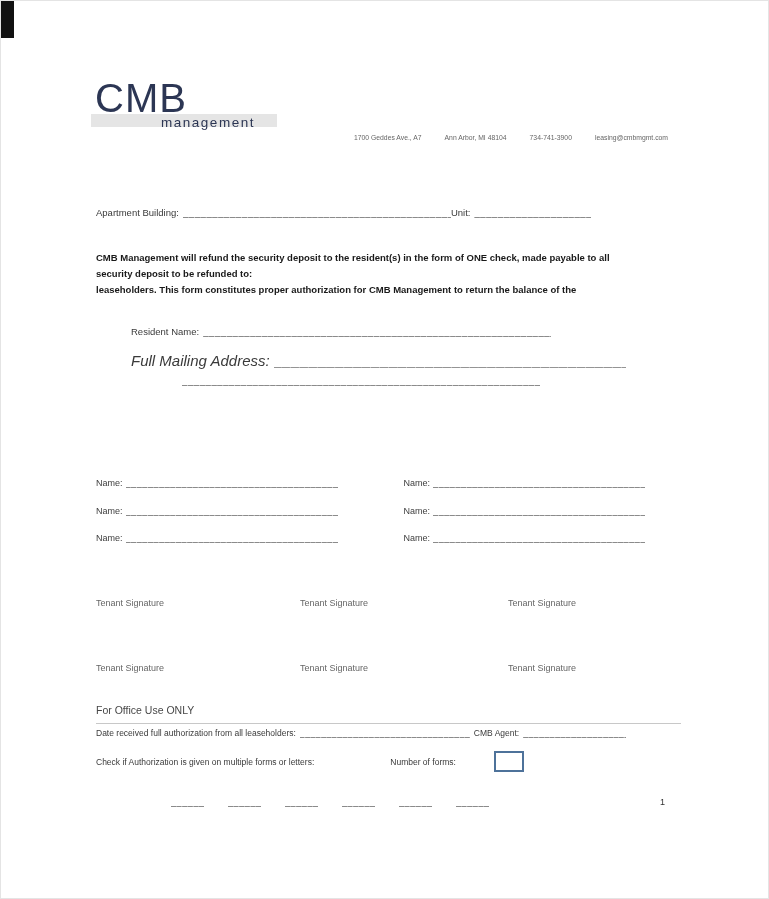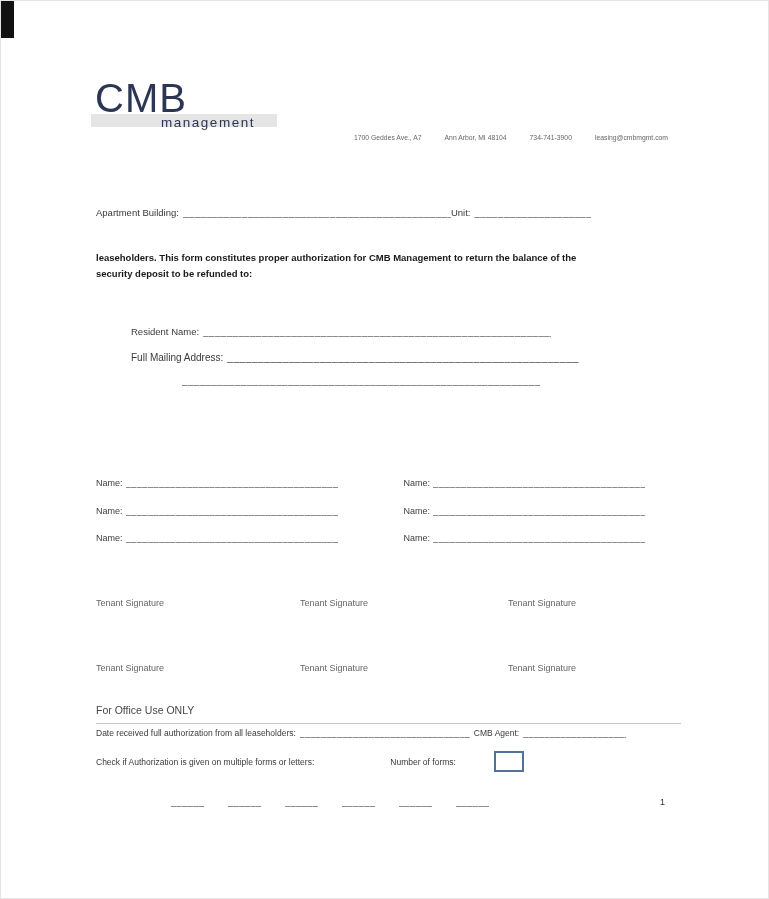--- a/index.html
+++ b/index.html
@@ -36,21 +36,21 @@
   .unit-lbl{margin-left:0;margin-right:3px;}
   .w-unit{width:117px;}
 
   
   .para{position:absolute;left:95px;font-size:9.5px;font-weight:bold;color:#191919;line-height:16px;white-space:nowrap;}
   .para-intro{top:249px;}
   .para-understood{top:414px;}
 
   
   .resident-row{position:absolute;top:325px;left:95px;font-size:9.5px;color:#3a3a3a;}
-  .address-row{position:absolute;top:351px;left:95px;font-size:10px;color:#3a3a3a;}
+  .address-row{position:absolute;top:351px;left:95px;font-size:15px;color:#3a3a3a;font-style:italic;}
   .address-cont{position:absolute;top:374px;left:181px;font-size:9.5px;}
   .resident-row .lbl,.address-row .lbl{margin-right:4px;padding-left:35px;}
   .w-res{width:348px;}
   .w-addr{width:352px;}
   .w-addr2{width:358px;}
 
   
   .names{position:absolute;top:477px;left:95px;width:585px;font-size:9px;color:#3d3d3d;}
   .names .name-row{display:flex;align-items:baseline;margin-bottom:17.5px;white-space:nowrap;}
   .names .cell{display:flex;align-items:baseline;}
@@ -107,22 +107,23 @@
 
 
   <div class="row apartment-row">
     <span class="lbl">Apartment Building:</span>
     <span class="uline w-apart">____________________________________________________________________________________</span>
     <span class="lbl unit-lbl">Unit:</span>
     <span class="uline w-unit">____________________________________________________________________________________</span>
   </div>
 
   <div class="para para-intro">
+    <div>CMB Management will refund the security deposit to the resident(s) in the form of ONE check, made payable to all</div>
+    <div>security deposit to be refunded to:</div>
     <div>leaseholders. This form constitutes proper authorization for CMB Management to return the balance of the</div>
-    <div>security deposit to be refunded to:</div>
   </div>
 
   <div class="row resident-row">
     <span class="lbl">Resident Name:</span>
     <span class="uline w-res">____________________________________________________________________________________</span>
   </div>
   <div class="row address-row">
     <span class="lbl">Full Mailing Address:</span>
     <span class="uline w-addr">____________________________________________________________________________________</span>
   </div>

